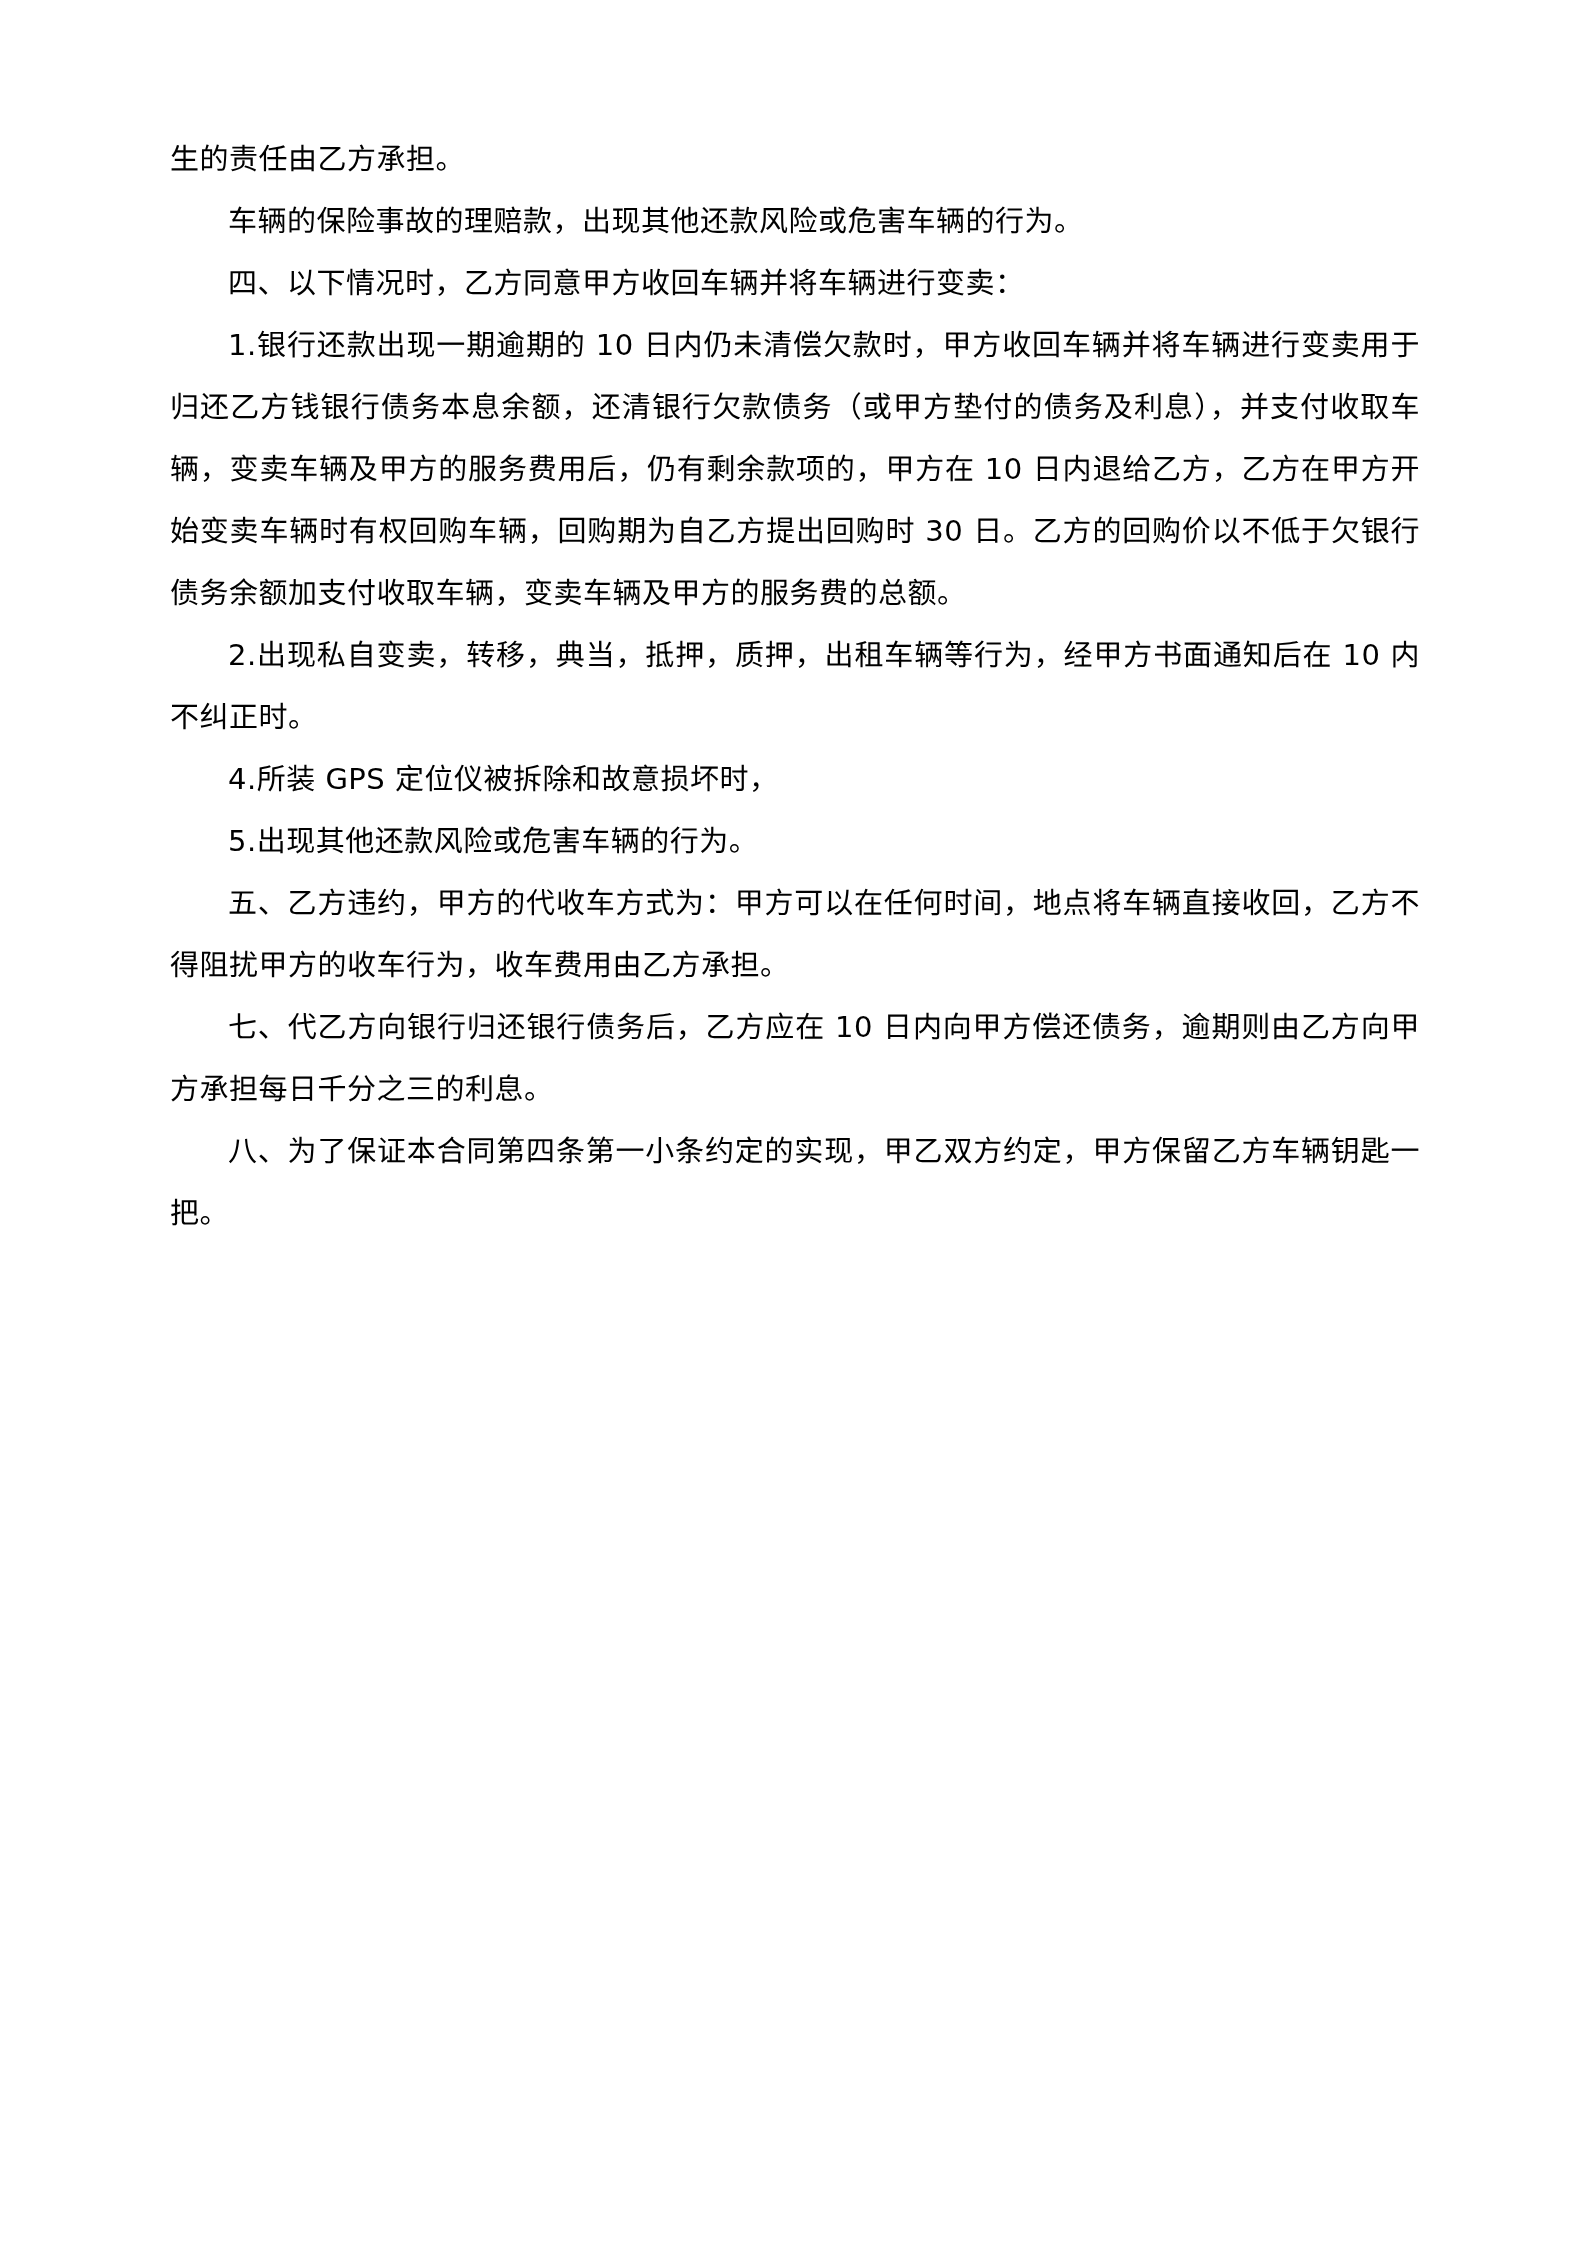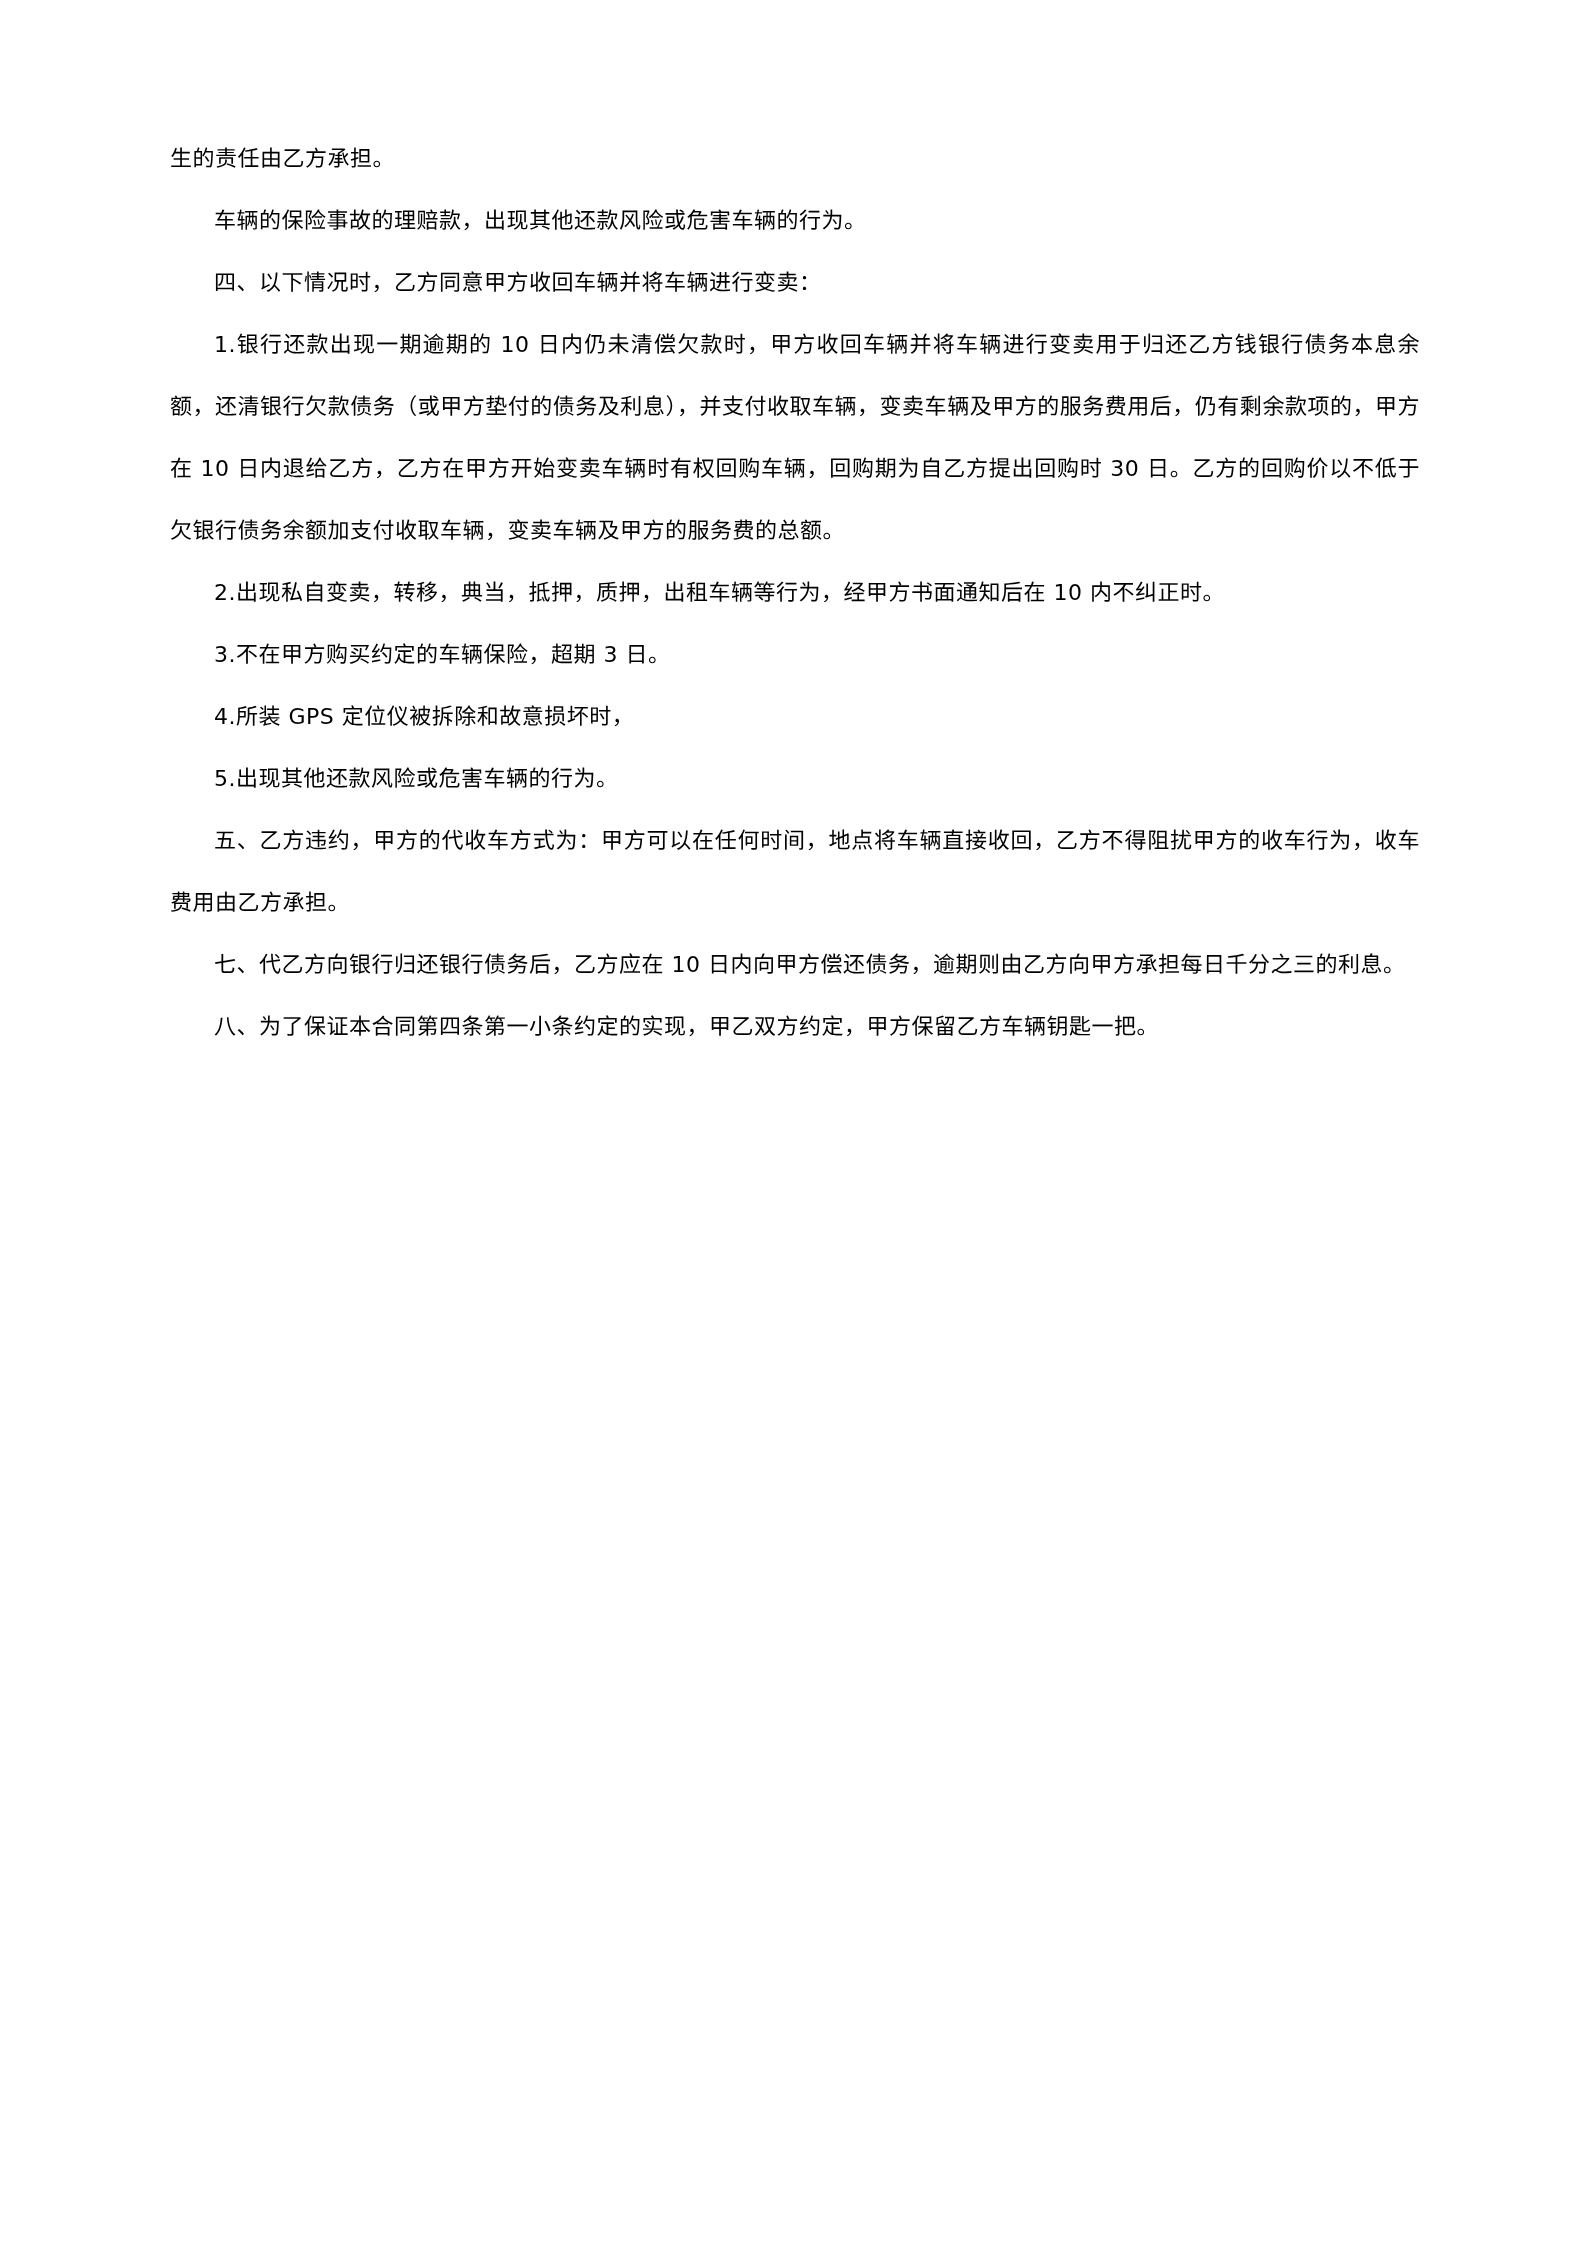--- a/index.html
+++ b/index.html
@@ -16,21 +16,21 @@
   }
 
   .doc-page {
     width: 1586px;
     min-height: 2244px;
     background: #ffffff;
     padding: 128px 166px 120px 170px;
   }
 
   .doc-body p {
-    font-size: 22px;
+    font-size: 29px;
     line-height: 62px;
     text-align: justify;
     text-justify: inter-ideograph;
     letter-spacing: 0.5px;
     color: #000000;
     margin: 0;
     word-break: break-all;
   }
 
   .doc-body p.indent {
@@ -40,20 +40,19 @@
 </head>
 <body>
 
 <div class="doc-page">
   <div class="doc-body">
     <p>生的责任由乙方承担。</p>
     <p class="indent">车辆的保险事故的理赔款，出现其他还款风险或危害车辆的行为。</p>
     <p class="indent">四、以下情况时，乙方同意甲方收回车辆并将车辆进行变卖：</p>
     <p class="indent">1.银行还款出现一期逾期的 10 日内仍未清偿欠款时，甲方收回车辆并将车辆进行变卖用于归还乙方钱银行债务本息余额，还清银行欠款债务（或甲方垫付的债务及利息），并支付收取车辆，变卖车辆及甲方的服务费用后，仍有剩余款项的，甲方在 10 日内退给乙方，乙方在甲方开始变卖车辆时有权回购车辆，回购期为自乙方提出回购时 30 日。乙方的回购价以不低于欠银行债务余额加支付收取车辆，变卖车辆及甲方的服务费的总额。</p>
     <p class="indent">2.出现私自变卖，转移，典当，抵押，质押，出租车辆等行为，经甲方书面通知后在 10 内不纠正时。</p>
-    <p class="indent">3.不在甲方购买约定的车辆保险，超期 3 日。</p>
     <p class="indent">4.所装 GPS 定位仪被拆除和故意损坏时，</p>
     <p class="indent">5.出现其他还款风险或危害车辆的行为。</p>
     <p class="indent">五、乙方违约，甲方的代收车方式为：甲方可以在任何时间，地点将车辆直接收回，乙方不得阻扰甲方的收车行为，收车费用由乙方承担。</p>
     <p class="indent">七、代乙方向银行归还银行债务后，乙方应在 10 日内向甲方偿还债务，逾期则由乙方向甲方承担每日千分之三的利息。</p>
     <p class="indent">八、为了保证本合同第四条第一小条约定的实现，甲乙双方约定，甲方保留乙方车辆钥匙一把。</p>
   </div>
 </div>
 
 </body></html>

